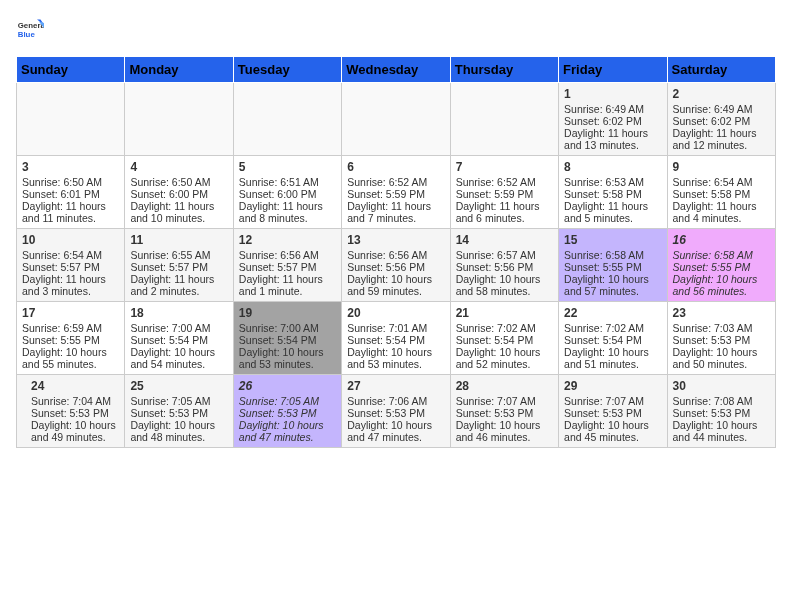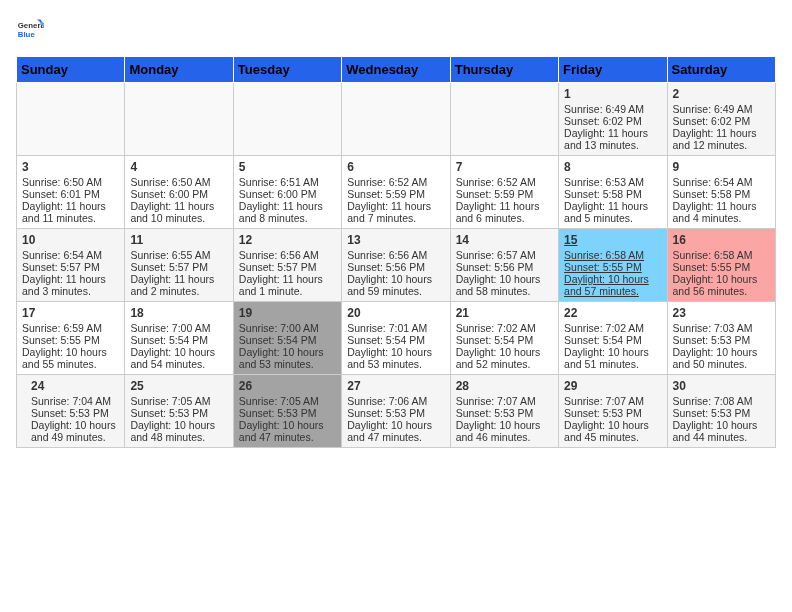--- a/index.html
+++ b/index.html
@@ -202,27 +202,27 @@
           <div>Sunrise: 6:56 AM</div>
           <div>Sunset: 5:56 PM</div>
           <div>Daylight: 10 hours and 59 minutes.</div>
         </td>
         <td style="background: rgb(245, 245, 245);">
           <span class="day-num">14</span>
           <div>Sunrise: 6:57 AM</div>
           <div>Sunset: 5:56 PM</div>
           <div>Daylight: 10 hours and 58 minutes.</div>
         </td>
-        <td style="background: #7dd3fc; text-decoration: underline;">
+        <td style="background: #c4b5fd;">
           <span class="day-num">15</span>
           <div>Sunrise: 6:58 AM</div>
           <div>Sunset: 5:55 PM</div>
           <div>Daylight: 10 hours and 57 minutes.</div>
         </td>
-        <td style="background: #fca5a5;">
+        <td style="background: #f0abfc; font-style: italic;">
           <span class="day-num">16</span>
           <div>Sunrise: 6:58 AM</div>
           <div>Sunset: 5:55 PM</div>
           <div>Daylight: 10 hours and 56 minutes.</div>
         </td>
       </tr>
       <tr>
         <td style="background: rgb(255, 255, 255);">
           <span class="day-num">17</span>
           <div>Sunrise: 6:59 AM</div>
@@ -272,21 +272,21 @@
           <div>Sunrise: 7:04 AM</div>
           <div>Sunset: 5:53 PM</div>
           <div>Daylight: 10 hours and 49 minutes.</div>
         </td>
         <td style="background: rgb(245, 245, 245);">
           <span class="day-num">25</span>
           <div>Sunrise: 7:05 AM</div>
           <div>Sunset: 5:53 PM</div>
           <div>Daylight: 10 hours and 48 minutes.</div>
         </td>
-        <td style="background: #a3a3a3;">
+        <td style="background: #c4b5fd; font-style: italic;">
           <span class="day-num">26</span>
           <div>Sunrise: 7:05 AM</div>
           <div>Sunset: 5:53 PM</div>
           <div>Daylight: 10 hours and 47 minutes.</div>
         </td>
         <td style="background: rgb(245, 245, 245); margin-left: 24px;">
           <span class="day-num">27</span>
           <div>Sunrise: 7:06 AM</div>
           <div>Sunset: 5:53 PM</div>
           <div>Daylight: 10 hours and 47 minutes.</div>

